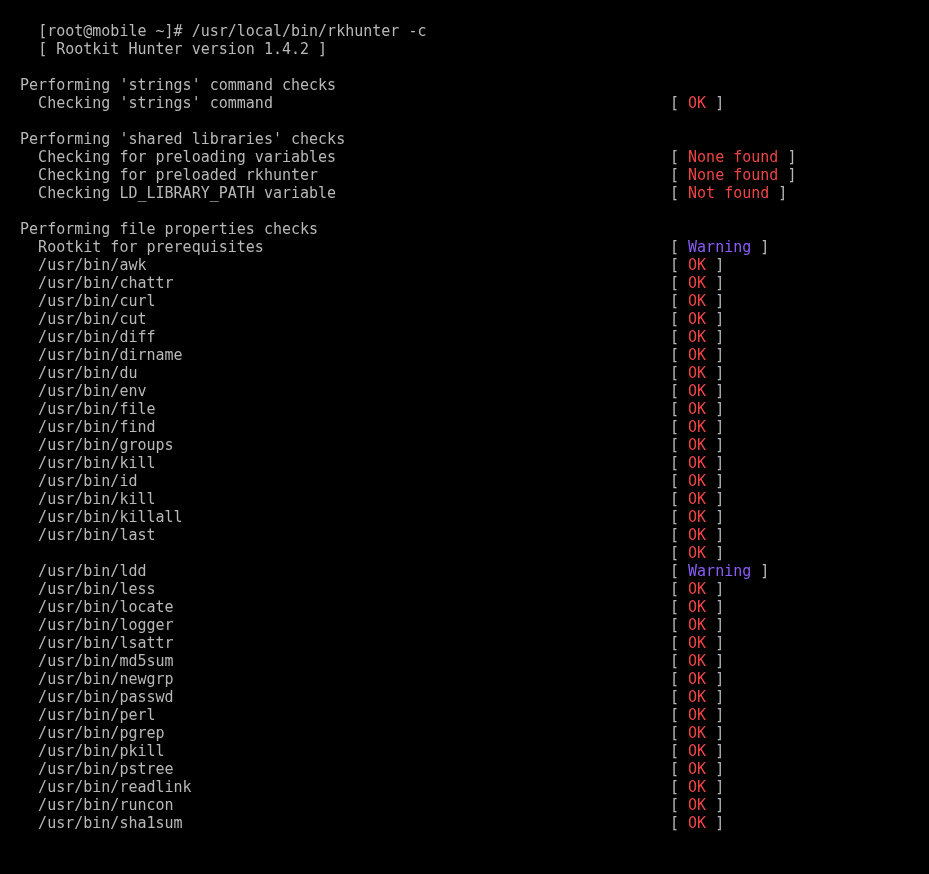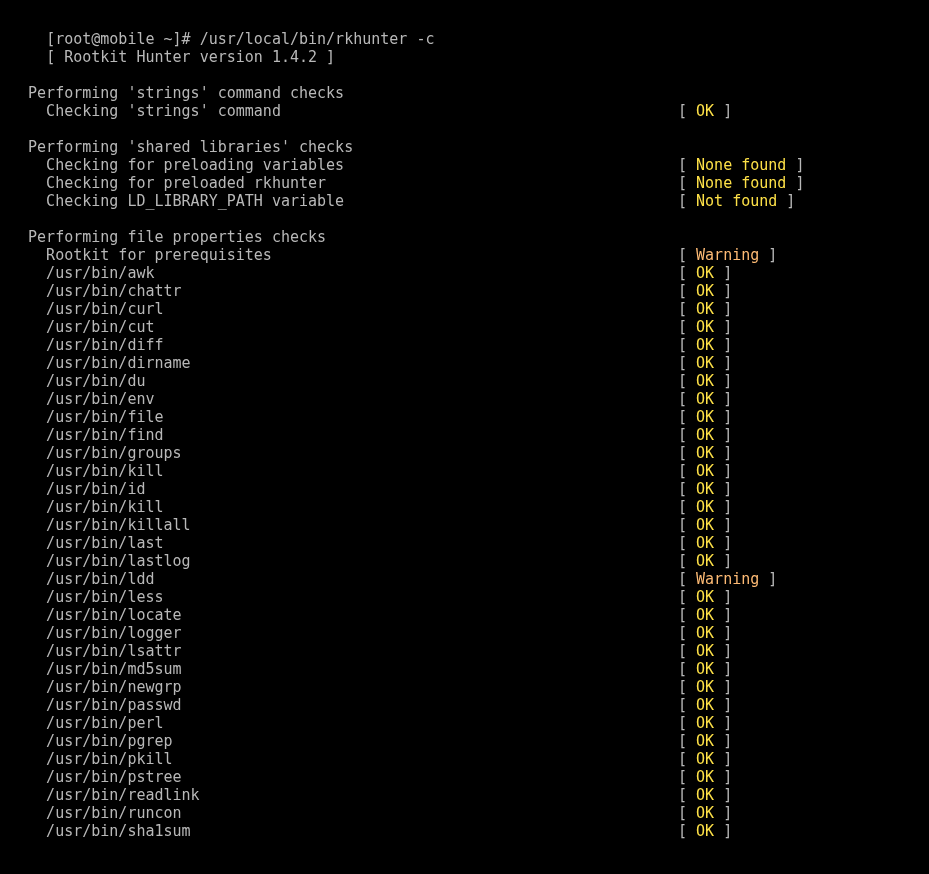--- a/index.html
+++ b/index.html
@@ -12,21 +12,21 @@
     width: 929px;
     height: 874px;
     overflow: hidden;
     font-family: "DejaVu Sans Mono", "Liberation Mono", monospace;
   }
   #terminal {
     position: relative;
     width: 929px;
     height: 874px;
     background: #000000;
-    padding: 8px;
+    padding: 0;
     box-sizing: border-box;
   }
   .tline {
     position: relative;
     height: 18px;
     line-height: 18px;
     font-size: 15px;
     letter-spacing: 0px;
     white-space: pre;
     color: #c8c8c8;
@@ -37,22 +37,22 @@
     white-space: pre;
   }
   .status {
     position: absolute;
     left: 670px;
     top: 0;
     white-space: pre;
     color: #c8c8c8;
   }
   .c-yellow { color: #e9e92b; }
-  .c-green  { color: #fde047; }
-  .c-red    { color: #fdba74; }
+  .c-green  { color: #ef4444; }
+  .c-red    { color: #8b5cf6; }
   .c-grey   { color: #b8b8b8; }
   .spacer { height: 18px; }
   #top-pad { height: 4px; }
 </style>
 </head>
 <body>
 
 <div id="terminal">
   <div id="top-pad"></div>
 
@@ -88,21 +88,21 @@
       <div class="tline"><span class="txt c-grey">    /usr/bin/du</span><span class="status"><span class="c-grey">[ </span><span class="c-green">OK</span><span class="c-grey"> ]</span></span></div>
       <div class="tline"><span class="txt c-grey">    /usr/bin/env</span><span class="status"><span class="c-grey">[ </span><span class="c-green">OK</span><span class="c-grey"> ]</span></span></div>
       <div class="tline"><span class="txt c-grey">    /usr/bin/file</span><span class="status"><span class="c-grey">[ </span><span class="c-green">OK</span><span class="c-grey"> ]</span></span></div>
       <div class="tline"><span class="txt c-grey">    /usr/bin/find</span><span class="status"><span class="c-grey">[ </span><span class="c-green">OK</span><span class="c-grey"> ]</span></span></div>
       <div class="tline"><span class="txt c-grey">    /usr/bin/groups</span><span class="status"><span class="c-grey">[ </span><span class="c-green">OK</span><span class="c-grey"> ]</span></span></div>
       <div class="tline"><span class="txt c-grey">    /usr/bin/kill</span><span class="status"><span class="c-grey">[ </span><span class="c-green">OK</span><span class="c-grey"> ]</span></span></div>
       <div class="tline"><span class="txt c-grey">    /usr/bin/id</span><span class="status"><span class="c-grey">[ </span><span class="c-green">OK</span><span class="c-grey"> ]</span></span></div>
       <div class="tline"><span class="txt c-grey">    /usr/bin/kill</span><span class="status"><span class="c-grey">[ </span><span class="c-green">OK</span><span class="c-grey"> ]</span></span></div>
       <div class="tline"><span class="txt c-grey">    /usr/bin/killall</span><span class="status"><span class="c-grey">[ </span><span class="c-green">OK</span><span class="c-grey"> ]</span></span></div>
       <div class="tline"><span class="txt c-grey">    /usr/bin/last</span><span class="status"><span class="c-grey">[ </span><span class="c-green">OK</span><span class="c-grey"> ]</span></span></div>
-      <div class="tline"><span class="txt c-grey">    /usr/bin/lastlog</span><span class="status"><span class="c-grey">[ </span><span class="c-green">OK</span><span class="c-grey"> ]</span></span></div>
+      <div class="tline"><span class="status"><span class="c-grey">[ </span><span class="c-green">OK</span><span class="c-grey"> ]</span></span></div>
       <div class="tline"><span class="txt c-grey">    /usr/bin/ldd</span><span class="status"><span class="c-grey">[ </span><span class="c-red">Warning</span><span class="c-grey"> ]</span></span></div>
       <div class="tline"><span class="txt c-grey">    /usr/bin/less</span><span class="status"><span class="c-grey">[ </span><span class="c-green">OK</span><span class="c-grey"> ]</span></span></div>
       <div class="tline"><span class="txt c-grey">    /usr/bin/locate</span><span class="status"><span class="c-grey">[ </span><span class="c-green">OK</span><span class="c-grey"> ]</span></span></div>
       <div class="tline"><span class="txt c-grey">    /usr/bin/logger</span><span class="status"><span class="c-grey">[ </span><span class="c-green">OK</span><span class="c-grey"> ]</span></span></div>
       <div class="tline"><span class="txt c-grey">    /usr/bin/lsattr</span><span class="status"><span class="c-grey">[ </span><span class="c-green">OK</span><span class="c-grey"> ]</span></span></div>
       <div class="tline"><span class="txt c-grey">    /usr/bin/md5sum</span><span class="status"><span class="c-grey">[ </span><span class="c-green">OK</span><span class="c-grey"> ]</span></span></div>
       <div class="tline"><span class="txt c-grey">    /usr/bin/newgrp</span><span class="status"><span class="c-grey">[ </span><span class="c-green">OK</span><span class="c-grey"> ]</span></span></div>
       <div class="tline"><span class="txt c-grey">    /usr/bin/passwd</span><span class="status"><span class="c-grey">[ </span><span class="c-green">OK</span><span class="c-grey"> ]</span></span></div>
       <div class="tline"><span class="txt c-grey">    /usr/bin/perl</span><span class="status"><span class="c-grey">[ </span><span class="c-green">OK</span><span class="c-grey"> ]</span></span></div>
       <div class="tline"><span class="txt c-grey">    /usr/bin/pgrep</span><span class="status"><span class="c-grey">[ </span><span class="c-green">OK</span><span class="c-grey"> ]</span></span></div>

